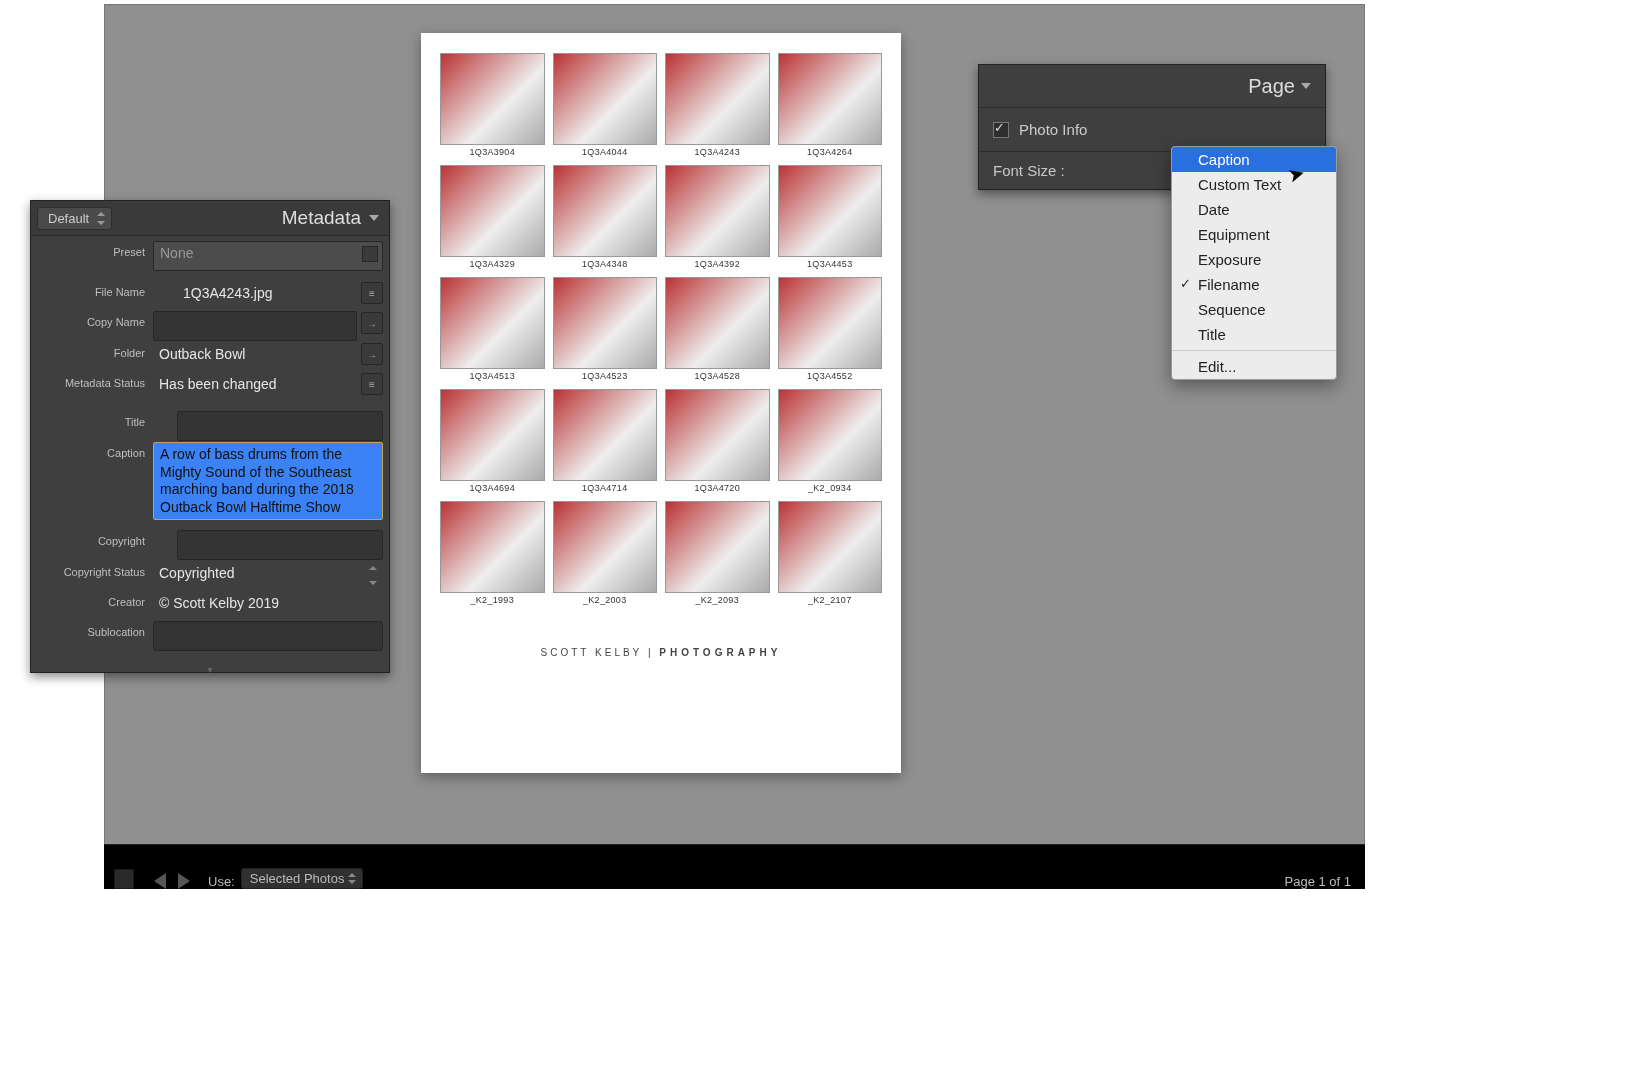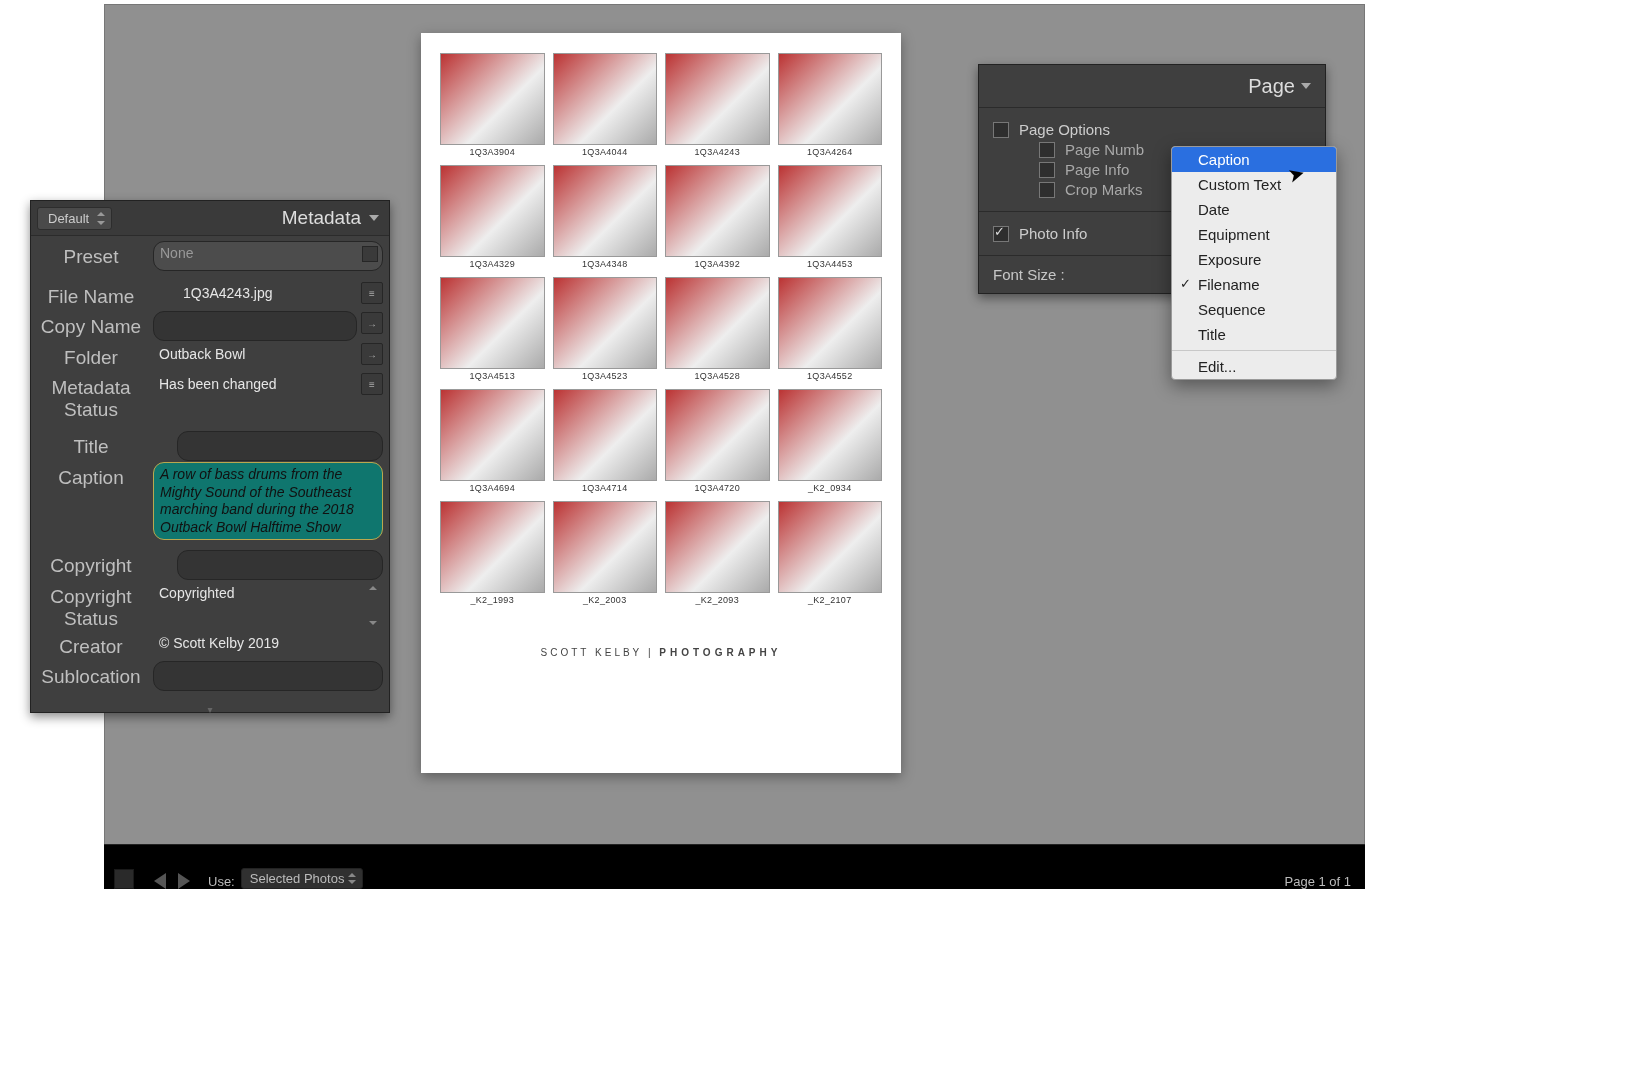--- a/index.html
+++ b/index.html
@@ -27,27 +27,27 @@
 .meta-panel{position:absolute;left:30px;top:200px;width:358px;background:#3f3f3f;border:1px solid #222;box-shadow:0 4px 10px rgba(0,0,0,.45);}
 .meta-head{display:flex;align-items:center;height:34px;background:#3a3a3a;border-bottom:1px solid #2b2b2b;}
 .meta-default{margin-left:6px;background:#4a4a4a;border:1px solid #2d2d2d;border-radius:3px;padding:3px 22px 3px 10px;position:relative;color:#ccc;font-size:13px;}
 .meta-default::after{content:"";position:absolute;right:6px;top:4px;border-left:4px solid transparent;border-right:4px solid transparent;border-bottom:4px solid #999;}
 .meta-default::before{content:"";position:absolute;right:6px;bottom:4px;border-left:4px solid transparent;border-right:4px solid transparent;border-top:4px solid #999;}
 .meta-title{flex:1;text-align:right;color:#ddd;font-size:19px;padding-right:8px;font-weight:400;}
 .meta-menu-tri{width:0;height:0;margin-right:10px;border-top:6px solid #aaa;border-left:5px solid transparent;border-right:5px solid transparent;}
 .meta-body{padding:4px 6px 12px;}
 .mrow{display:flex;align-items:stretch;margin:1px 0;}
 .mrow.gap{margin-top:10px;gap:24px;}
-.mlabel{width:108px;text-align:center;padding:5px 8px 0 0;color:#bfbfbf;font-size:19px;}
-.mval{flex:1;background:#343434;border:1px solid #262626;min-height:22px;padding:3px 6px;color:#eee;font-size:14px;line-height:1.25;border-radius:11px;}
+.mlabel{width:108px;text-align:right;padding:5px 8px 0 0;color:#bfbfbf;font-size:11px;}
+.mval{flex:1;background:#343434;border:1px solid #262626;min-height:22px;padding:3px 6px;color:#eee;font-size:14px;line-height:1.25;border-radius:2px;}
 .mval.readonly{background:transparent;border:none;color:#e6e6e6;padding-top:4px;}
 .mval.sel{padding-right:20px;position:relative;}
 .mval.sel::after{content:"";position:absolute;right:6px;top:5px;border-left:4px solid transparent;border-right:4px solid transparent;border-bottom:4px solid #888;}
 .mval.sel::before{content:"";position:absolute;right:6px;bottom:5px;border-left:4px solid transparent;border-right:4px solid transparent;border-top:4px solid #888;}
-.mval.caption{background:#0f766e;color:#111;border-color:#b9a84e;font-style:italic;}
+.mval.caption{background:#3b82f6;color:#111;border-color:#b9a84e;}
 .mval.none{background:#4c4c4c;color:#999;position:relative;padding-right:24px;}
 .mval.none .upd{position:absolute;right:4px;top:4px;width:14px;height:14px;background:#3a3a3a;border:1px solid #262626;}
 .micon{width:20px;height:20px;background:#3a3a3a;border:1px solid #262626;margin-left:4px;margin-top:1px;display:flex;align-items:center;justify-content:center;color:#aaa;font-size:10px;border-radius:2px;}
 .handle{height:8px;text-align:center;color:#666;font-size:10px;}
 
 .page-panel{position:absolute;left:978px;top:64px;width:346px;background:#3f3f3f;border:1px solid #222;box-shadow:0 4px 10px rgba(0,0,0,.45);}
 .pp-head{display:flex;align-items:center;height:42px;border-bottom:1px solid #2b2b2b;justify-content:flex-end;color:#ddd;font-size:20px;padding-right:8px;}
 .pp-head span{margin-right:6px;}
 .pp-sec{padding:10px 14px;border-bottom:1px solid #2b2b2b;}
 .pp-row{display:flex;align-items:center;margin:3px 0;color:#ccc;font-size:15px;}
@@ -164,38 +164,20 @@
     <div class="bb-arrow bb-right"></div>
     <span class="bb-use">Use:</span>
     <span class="bb-sel">Selected Photos</span>
     <span class="bb-page">Page 1 of 1</span>
   </div>
 
   <div class="page-panel">
     <div class="pp-head">
       <span>Page</span>
       <span class="meta-menu-tri"></span>
-    </div>
-    <div class="pp-sec">
-      <div class="pp-row">
-        <span class="chk"></span>
-        <span>Page Options</span>
-      </div>
-      <div class="pp-row sub">
-        <span class="chk"></span>
-        <span>Page Numb</span>
-      </div>
-      <div class="pp-row sub">
-        <span class="chk"></span>
-        <span>Page Info</span>
-      </div>
-      <div class="pp-row sub">
-        <span class="chk"></span>
-        <span>Crop Marks</span>
-      </div>
     </div>
     <div class="pp-sec">
       <div class="pp-row">
         <span class="chk on"></span>
         <span>Photo Info</span>
       </div>
     </div>
     <div class="pp-font">
       <span>Font Size :</span>
     </div>

